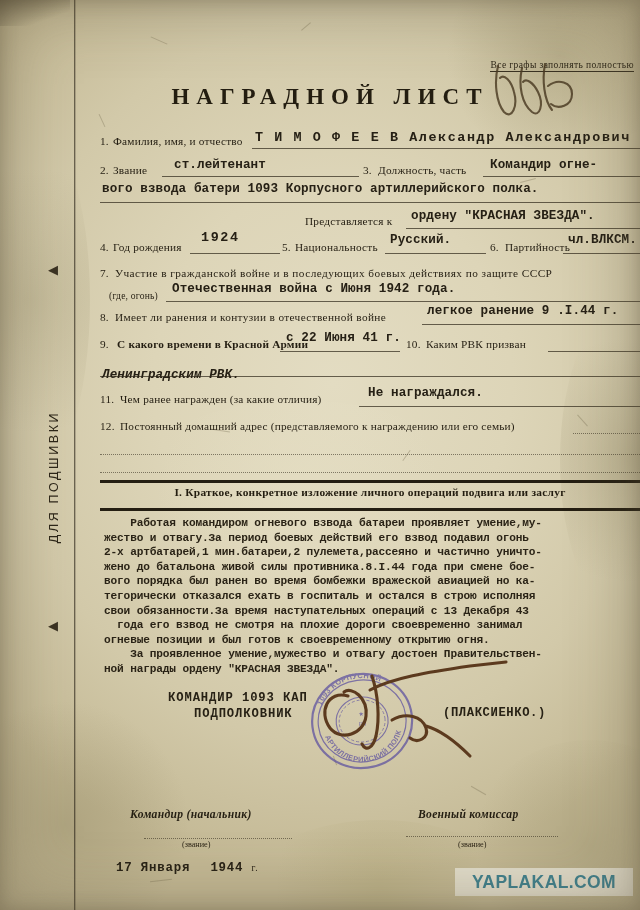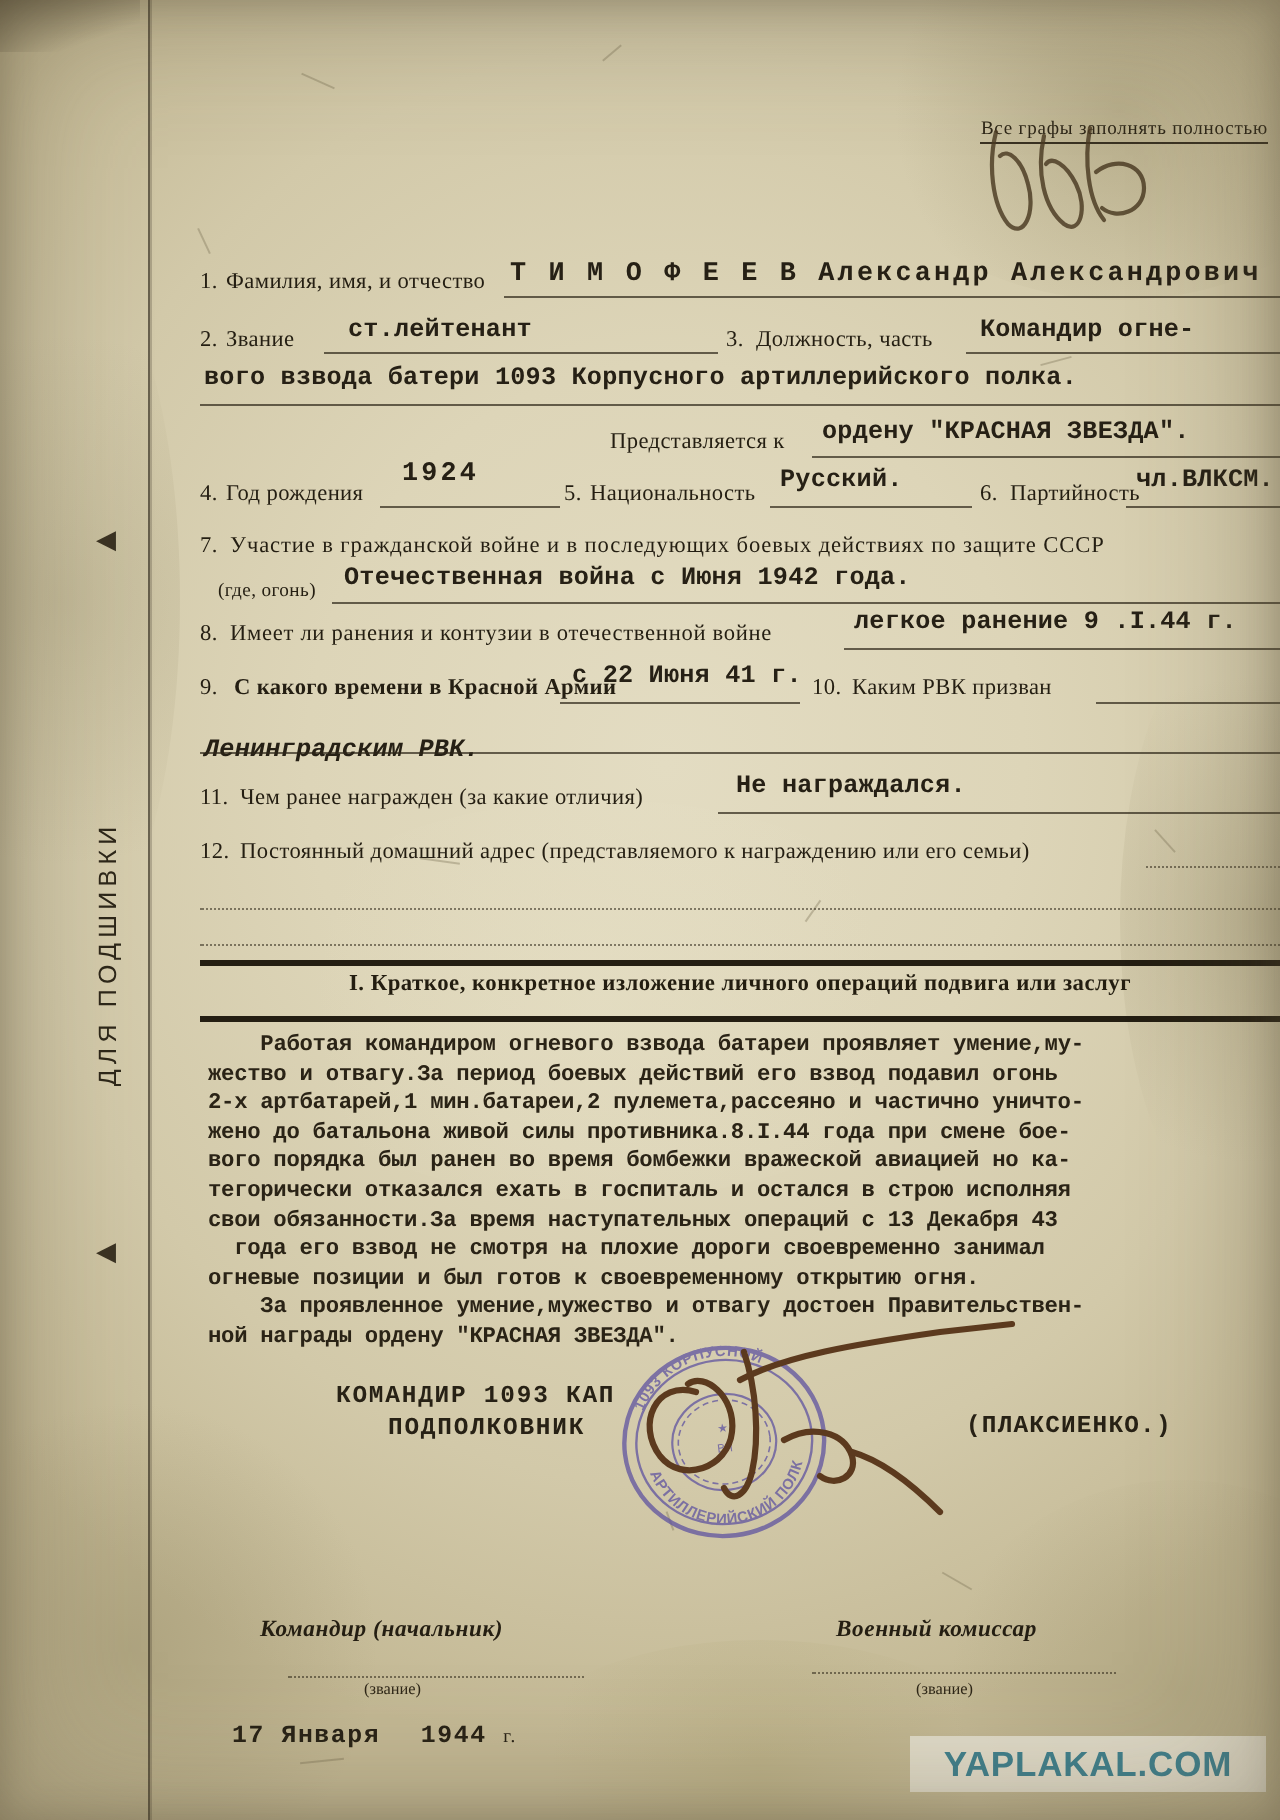--- a/index.html
+++ b/index.html
@@ -106,21 +106,21 @@
 
   
   #sig-role{
     position:absolute;left:80px;top:690px;
     font-family:Liberation Mono, monospace;
     font-size:12.2px;font-weight:700;color:#272115;letter-spacing:.9px;line-height:16px;
   }
   #sig-name{
     position:absolute;left:355px;top:706px;
     font-family:"Liberation Mono","DejaVu Sans Mono",monospace;
-    font-size:12.2px;font-weight:700;color:#272115;letter-spacing:.6px;margin-left:40px;
+    font-size:12.2px;font-weight:700;color:#272115;letter-spacing:.6px;
   }
 
   
   #stamp{
     position:absolute;left:218px;top:668px;width:112px;height:104px;
     transform:rotate(-7deg);opacity:.72;
   }
   #pen-sig{position:absolute;left:212px;top:660px;width:210px;height:118px;}
 
   
@@ -185,20 +185,21 @@
   <div id="file-rule"></div>
   <div id="file-rule-2"></div>
   <div id="filing-label">ДЛЯ ПОДШИВКИ</div>
   <div class="arrow-mark" id="arr1">◀</div>
   <div class="arrow-mark" id="arr2">◀</div>
 
   <div id="content">
 
     <div class="note">Все графы заполнять полностью</div>
 
+    <div id="title">НАГРАДНОЙ ЛИСТ</div>
 
     <svg id="pen-num" viewBox="0 0 120 56">
       <g fill="none" stroke="#4a3a22" stroke-width="2.1" stroke-linecap="round" opacity=".82">
         <path d="M10 4 C 6 20, 8 40, 16 50 C 24 58, 30 44, 26 30 C 23 18, 16 12, 12 16"></path>
         <path d="M34 6 C 30 24, 34 42, 44 50 C 52 56, 56 42, 50 30 C 45 20, 38 16, 35 20"></path>
         <path d="M57 2 C 54 18, 56 38, 64 48"></path>
         <path d="M60 24 C 70 16, 84 20, 84 32 C 84 44, 70 48, 63 42"></path>
       </g>
     </svg>
 

